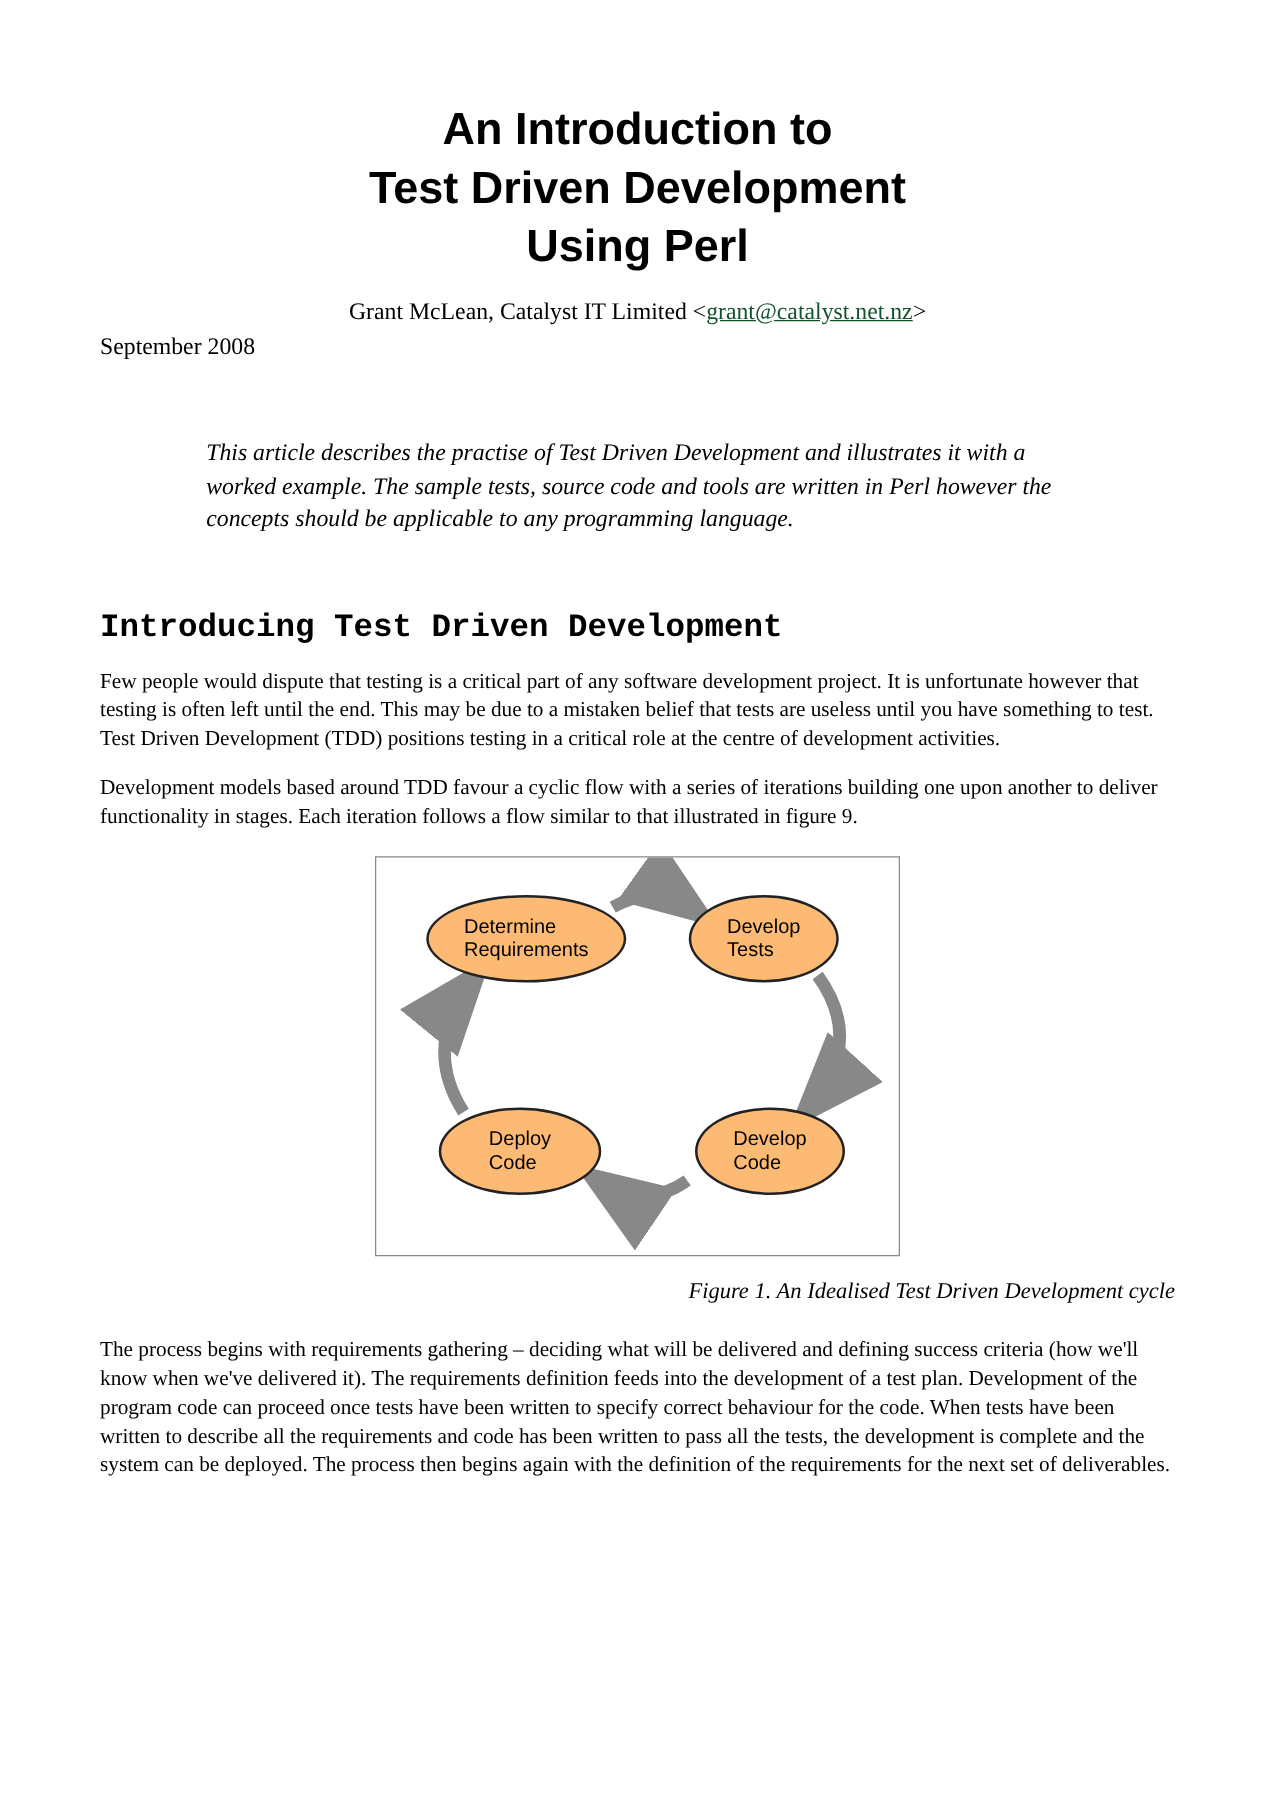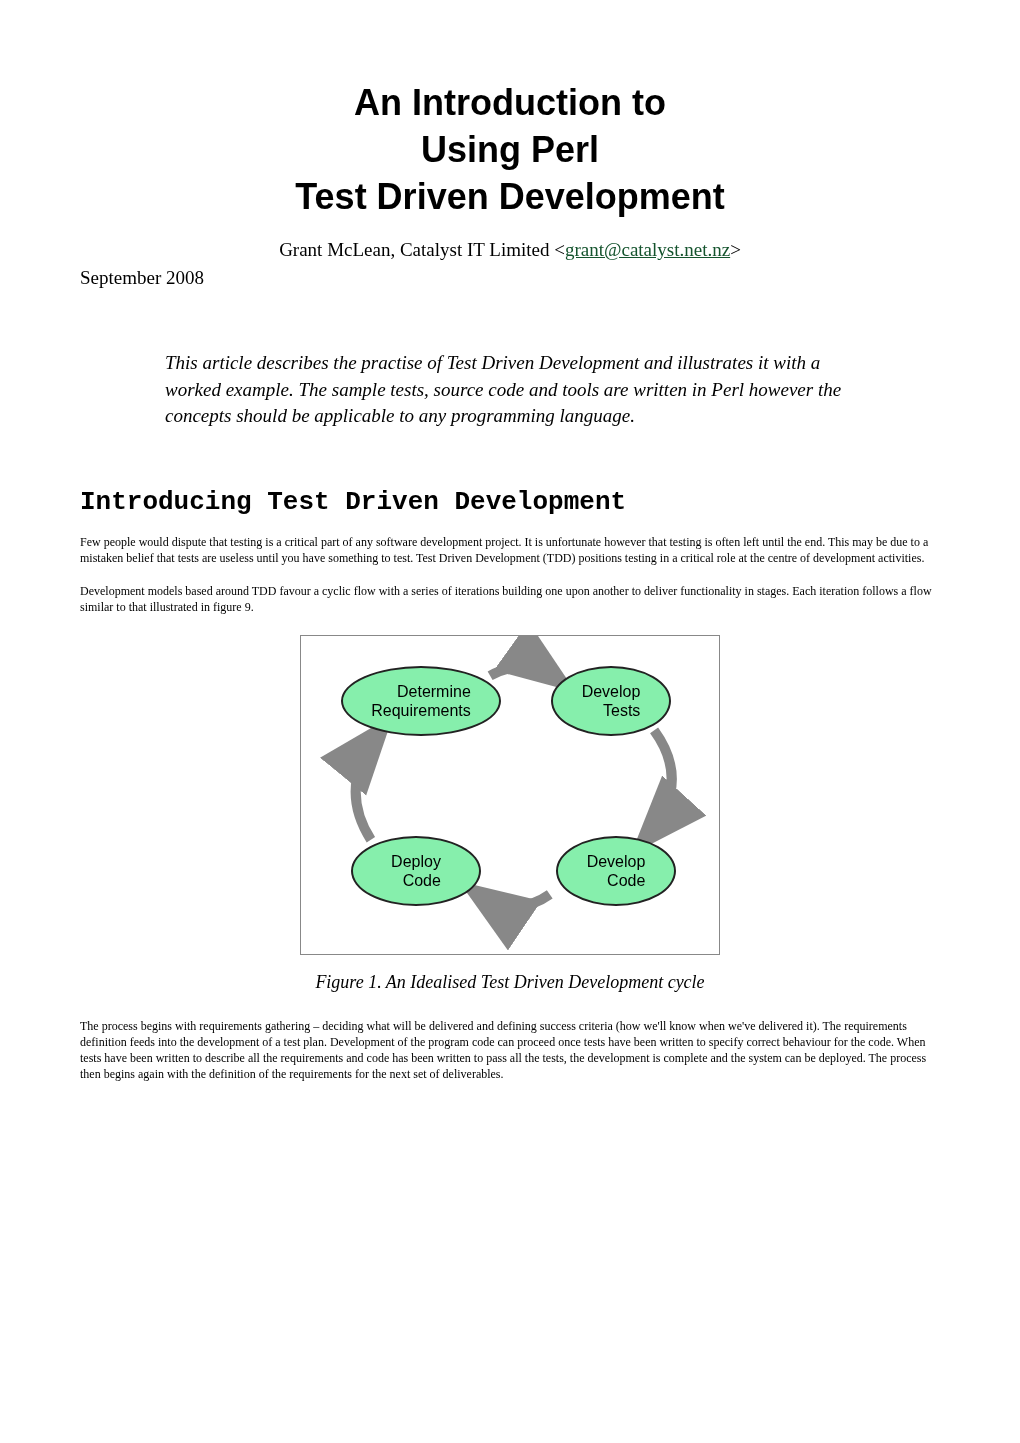--- a/index.html
+++ b/index.html
@@ -50,78 +50,78 @@
       line-height: 1.4;
     }
     h2.section-heading {
       font-family: Liberation Mono, monospace;
       font-weight: bold;
       font-size: 26px;
       margin-bottom: 14px;
     }
     p.body-para {
       margin-bottom: 16px;
-      font-size: 12px;
+      font-size: 17px;
       line-height: 1.35;
       text-align: left;
     }
     .figure-wrap {
       text-align: center;
       margin: 20px 0 10px 0;
     }
     .figure-box {
       display: inline-block;
       border: 1px solid #888;
       padding: 20px 20px 16px 20px;
       width: 420px;
       height: 320px;
       position: relative;
     }
     .caption {
       font-style: italic;
-      text-align: center;
+      text-align: right;
       font-size: 18px;
       margin-top: 8px;
       margin-bottom: 24px;
     }
     
     .oval {
       position: absolute;
       border: 2px solid #222;
       border-radius: 50%;
-      background: #86efac;
+      background: #fdba74;
       font-family: Arial, Helvetica, sans-serif;
       font-size: 16px;
       line-height: 1.2;
       display: flex;
       align-items: center;
       justify-content: center;
-      text-align: right;
+      text-align: left;
       padding: 4px 6px;
     }
     .oval-tl { left: 40px; top: 30px; width: 160px; height: 70px; }
     .oval-tr { left: 250px; top: 30px; width: 120px; height: 70px; }
     .oval-bl { left: 50px; top: 200px; width: 130px; height: 70px; }
     .oval-br { left: 255px; top: 200px; width: 120px; height: 70px; }
     .arrow-svg {
       position: absolute;
       left: 0;
       top: 0;
       width: 100%;
       height: 100%;
       pointer-events: none;
     }
   </style>
 </head>
 <body>
 
 <div class="title-block">
   <div class="title-line">An Introduction to</div>
+  <div class="title-line">Test Driven Development</div>
   <div class="title-line">Using Perl</div>
-  <div class="title-line">Test Driven Development</div>
 </div>
 
 <div class="byline">
   <span>Grant McLean, Catalyst IT Limited &lt;</span><a href="#">grant@catalyst.net.nz</a><span>&gt;</span>
 </div>
 <div class="date-line">September 2008</div>
 
 <div class="abstract">This article describes the practise of Test Driven Development and illustrates it with a worked example. The sample tests, source code and tools are written in Perl however the concepts should be applicable to any programming language.</div>
 
 <h2 class="section-heading">Introducing Test Driven Development</h2>

